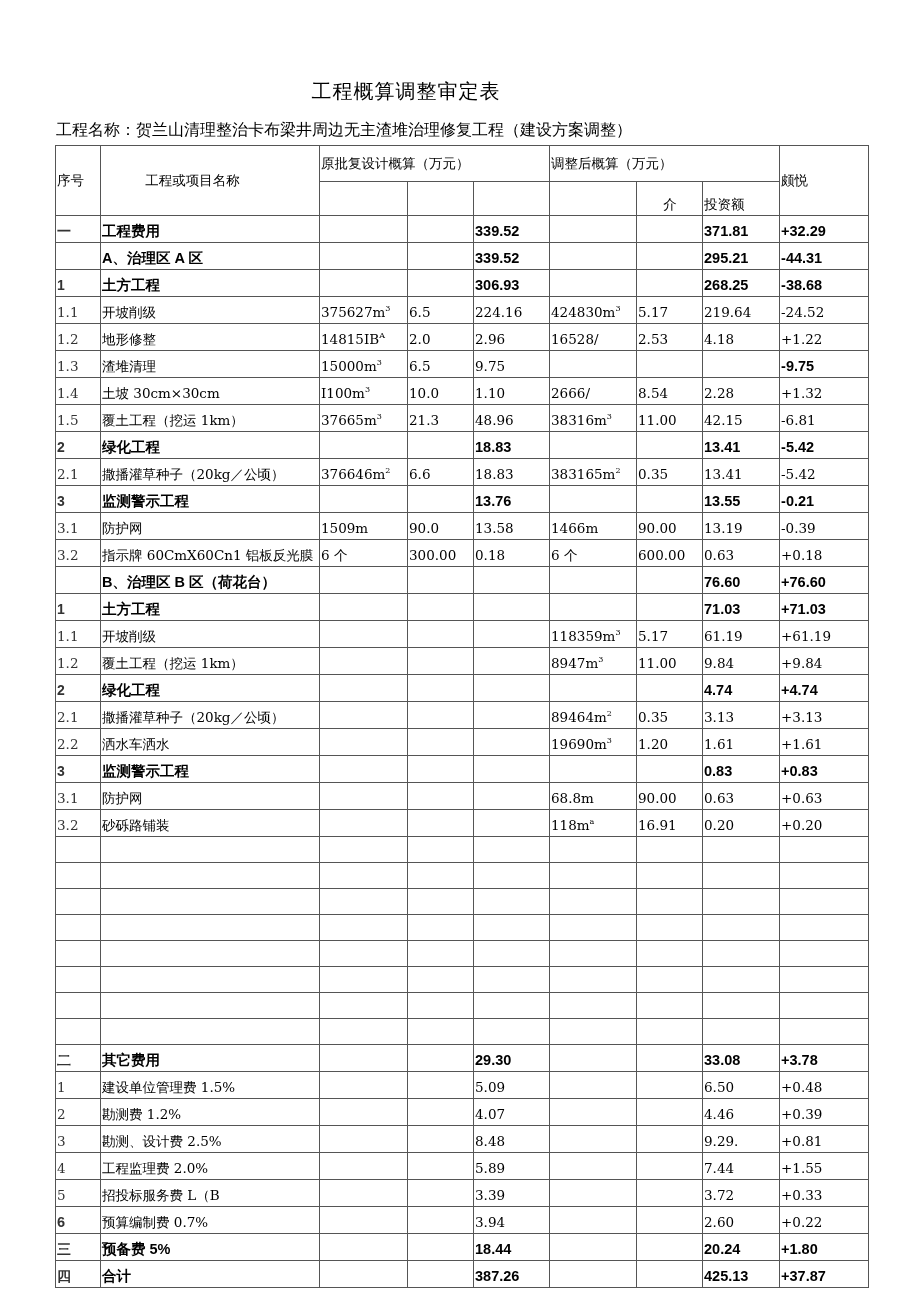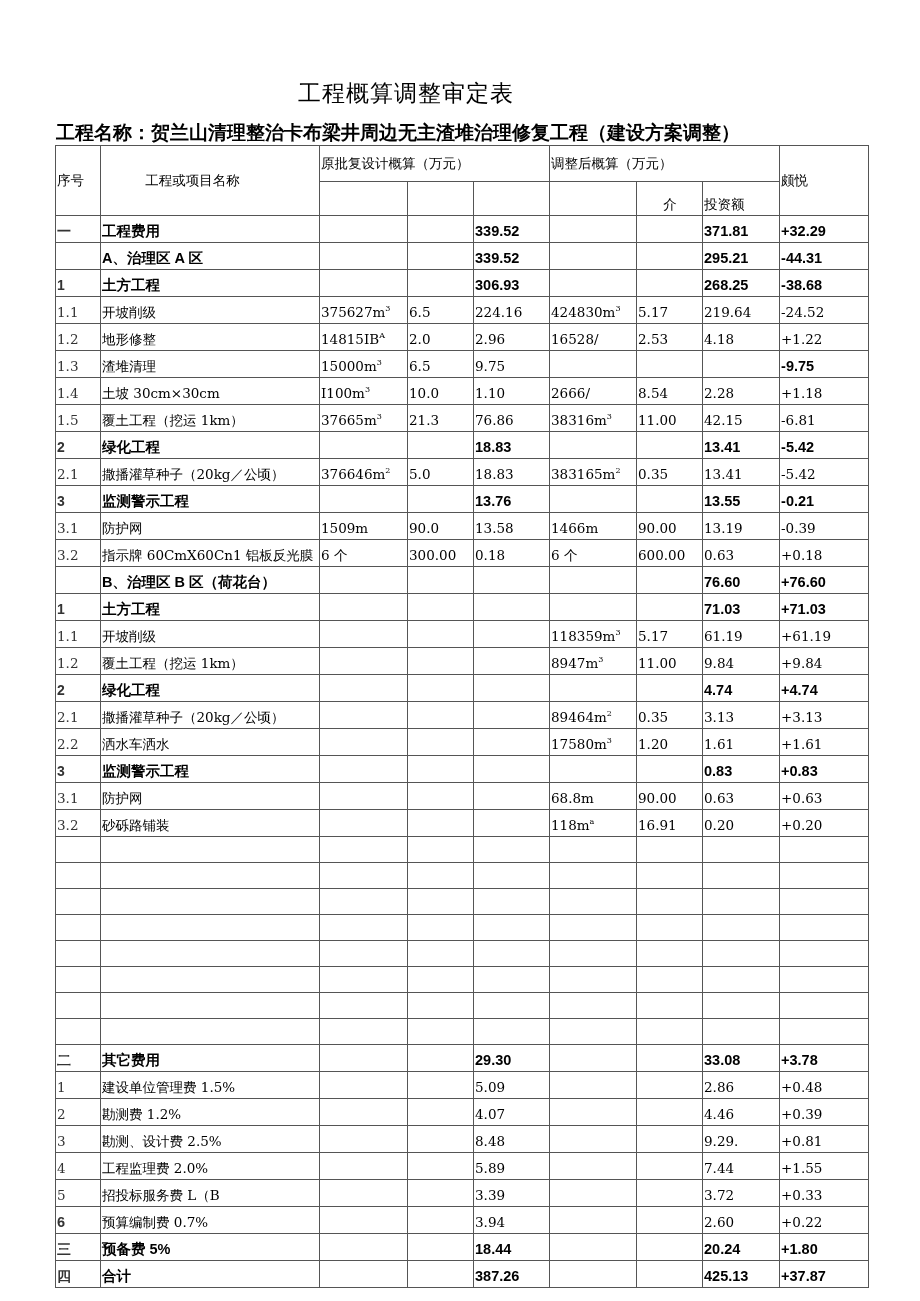--- a/index.html
+++ b/index.html
@@ -1,24 +1,24 @@
 <!DOCTYPE html>
 <html><head>
 <meta charset="utf-8">
 <style>
   html, body { margin: 0; padding: 0; background: #ffffff; }
   body { width: 920px; height: 1301px; position: relative; overflow: hidden; color: #000; }
   .title {
     position: absolute; left: 0; top: 78px; width: 800px; text-align: center;
-    font-family: "DejaVu Serif", "Liberation Serif", serif; font-size: 23px; letter-spacing: 1px;
+    font-family: "DejaVu Serif", "Liberation Serif", serif; font-size: 20px; letter-spacing: 1px;
     padding-left: 6px;
   }
   .subtitle {
     position: absolute; left: 56px; top: 120px;
-    font-family: "DejaVu Serif", "Liberation Serif", serif; font-size: 19px; white-space: nowrap; font-weight: bold;
+    font-family: "DejaVu Serif", "Liberation Serif", serif; font-size: 16px; white-space: nowrap;
   }
   table.grid {
     position: absolute; left: 55px; top: 145px;
     border-collapse: collapse; table-layout: fixed;
     width: 813px;
   }
   table.grid td {
     border: 1px solid #555; padding: 0 0 0 1px; height: 24px; vertical-align: bottom;
     font-family: "DejaVu Serif", "Liberation Serif", serif; font-size: 13.5px;
     white-space: nowrap; overflow: hidden; line-height: 18px; padding-bottom: 2px;
@@ -139,49 +139,49 @@
       </tr>
       <tr class="light">
         <td class="seq"><span>1.4</span></td>
         <td><span>土坡 30cm×30cm</span></td>
         <td><span>I100m</span><sup>3</sup></td>
         <td><span>10.0</span></td>
         <td><span>1.10</span></td>
         <td><span>2666/</span></td>
         <td><span>8.54</span></td>
         <td><span>2.28</span></td>
-        <td><span>+1.18</span></td>
+        <td><span>+1.32</span></td>
       </tr>
       <tr class="light">
         <td class="seq"><span>1.5</span></td>
         <td><span>覆土工程（挖运 1km）</span></td>
         <td><span>37665m</span><sup>3</sup></td>
         <td><span>21.3</span></td>
-        <td><span>76.86</span></td>
+        <td><span>48.96</span></td>
         <td><span>38316m</span><sup>3</sup></td>
         <td><span>11.00</span></td>
         <td><span>42.15</span></td>
         <td><span>-6.81</span></td>
       </tr>
       <tr class="bold">
         <td class="seq"><span>2</span></td>
         <td><span>绿化工程</span></td>
         <td></td>
         <td></td>
         <td><span>18.83</span></td>
         <td></td>
         <td></td>
         <td><span>13.41</span></td>
         <td><span>-5.42</span></td>
       </tr>
       <tr class="light">
         <td class="seq"><span>2.1</span></td>
         <td><span>撒播灌草种子（20kg／公顷）</span></td>
         <td><span>376646m</span><sup>2</sup></td>
-        <td><span>5.0</span></td>
+        <td><span>6.6</span></td>
         <td><span>18.83</span></td>
         <td><span>383165m</span><sup>2</sup></td>
         <td><span>0.35</span></td>
         <td><span>13.41</span></td>
         <td><span>-5.42</span></td>
       </tr>
       <tr class="bold">
         <td class="seq"><span>3</span></td>
         <td><span>监测警示工程</span></td>
         <td></td>
@@ -279,21 +279,21 @@
         <td><span>0.35</span></td>
         <td><span>3.13</span></td>
         <td><span>+3.13</span></td>
       </tr>
       <tr class="light">
         <td class="seq"><span>2.2</span></td>
         <td><span>洒水车洒水</span></td>
         <td></td>
         <td></td>
         <td></td>
-        <td><span>17580m</span><sup>3</sup></td>
+        <td><span>19690m</span><sup>3</sup></td>
         <td><span>1.20</span></td>
         <td><span>1.61</span></td>
         <td><span>+1.61</span></td>
       </tr>
       <tr class="bold">
         <td class="seq"><span>3</span></td>
         <td><span>监测警示工程</span></td>
         <td></td>
         <td></td>
         <td></td>
@@ -424,21 +424,21 @@
         <td><span>+3.78</span></td>
       </tr>
       <tr class="light">
         <td class="seq"><span>1</span></td>
         <td><span>建设单位管理费 1.5%</span></td>
         <td></td>
         <td></td>
         <td><span>5.09</span></td>
         <td></td>
         <td></td>
-        <td><span>2.86</span></td>
+        <td><span>6.50</span></td>
         <td><span>+0.48</span></td>
       </tr>
       <tr class="light">
         <td class="seq"><span>2</span></td>
         <td><span>勘测费 1.2%</span></td>
         <td></td>
         <td></td>
         <td><span>4.07</span></td>
         <td></td>
         <td></td>

